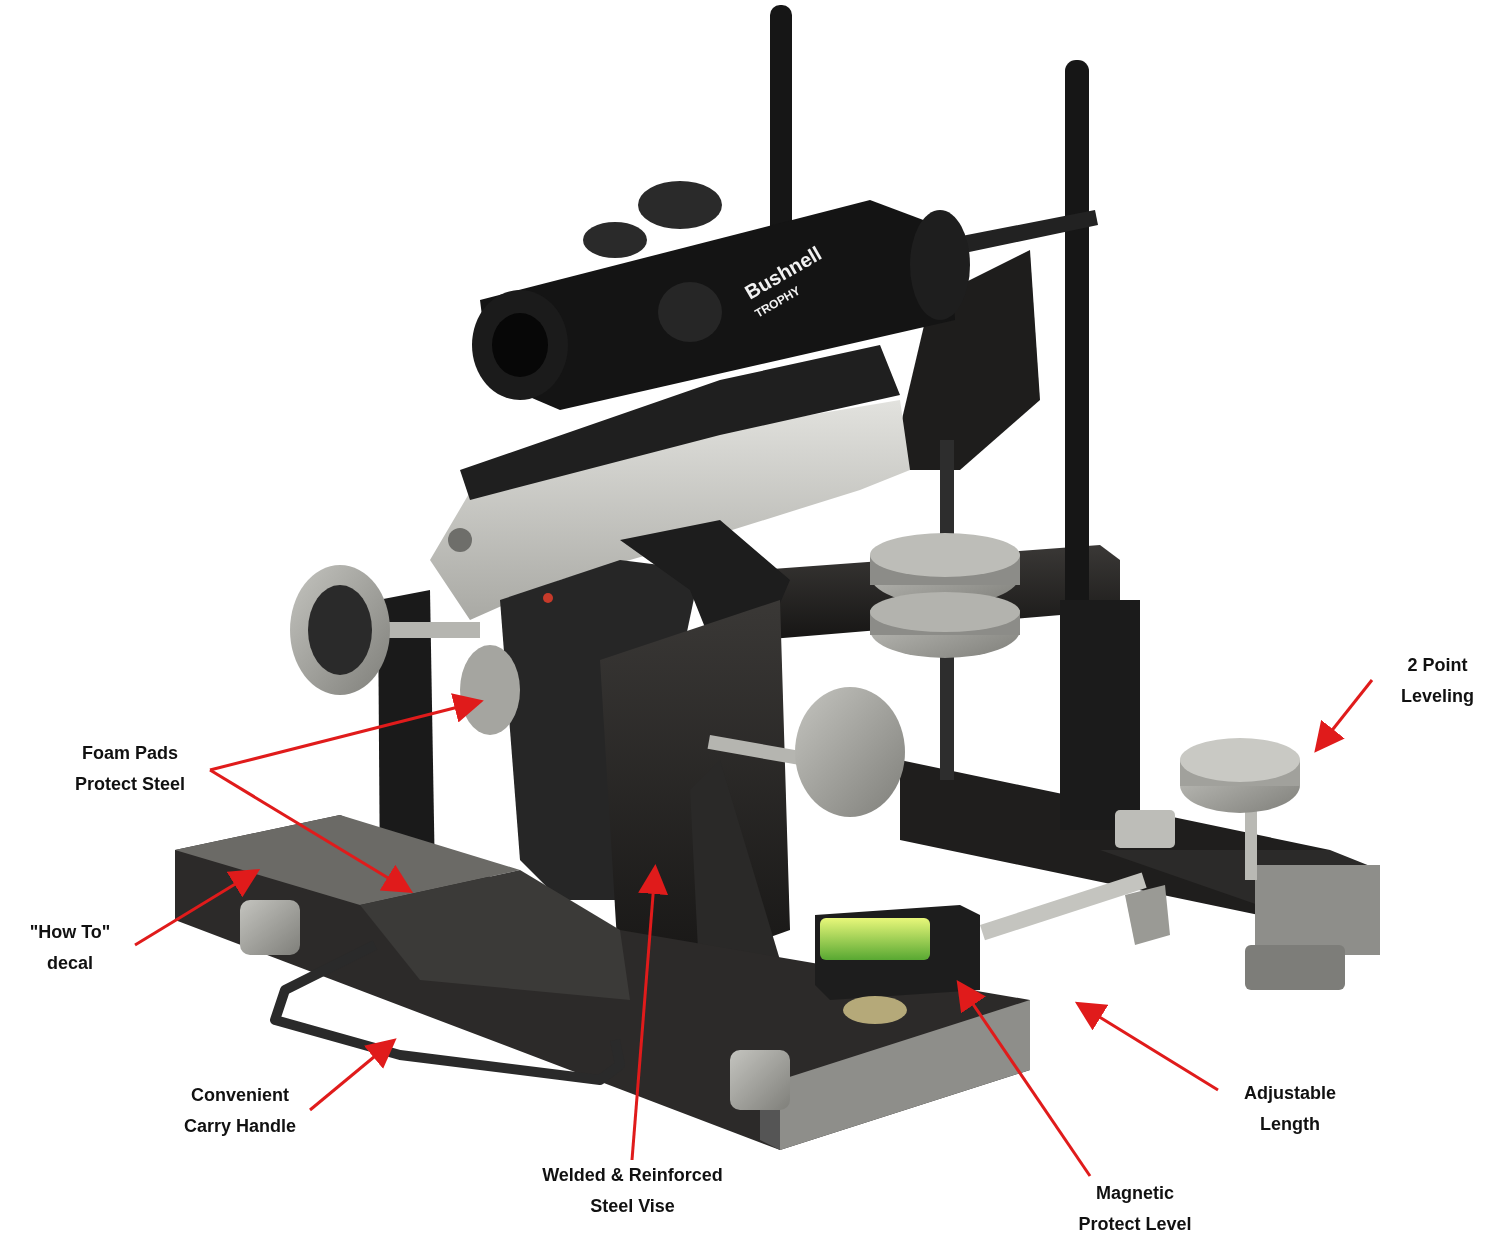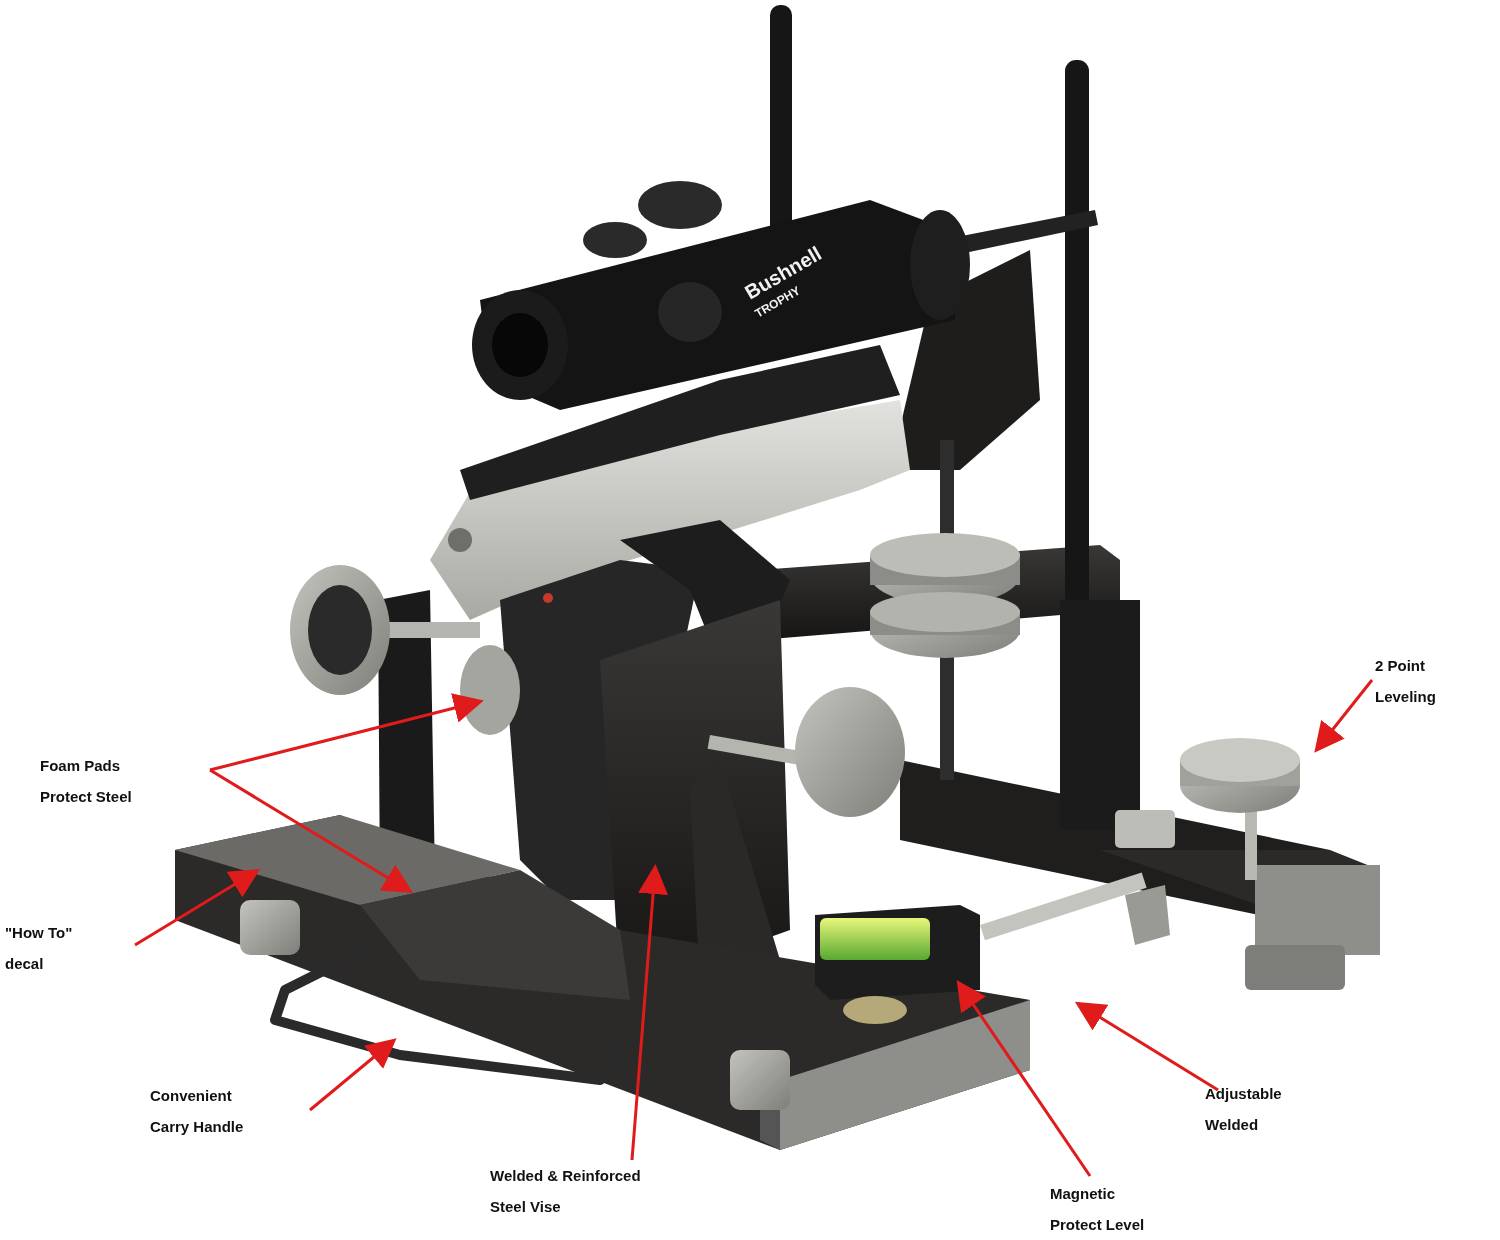--- a/index.html
+++ b/index.html
@@ -1,20 +1,20 @@
 <!DOCTYPE html>
 <html><head>
 <meta charset="utf-8">
 <style>
   html, body { margin:0; padding:0; background:#ffffff; }
   body { width:1500px; height:1240px; position:relative; overflow:hidden;
          font-family:"Liberation Sans", sans-serif; }
   #stage { position:absolute; left:0; top:0; width:1500px; height:1240px; }
   .label { position:absolute; font-family:"Liberation Sans", sans-serif; font-weight:bold;
-           font-size:15px; line-height:31px; color:#111; text-align:left; white-space:nowrap; }
+           font-size:18px; line-height:31px; color:#111; text-align:center; white-space:nowrap; }
   .label span { display:block; }
 </style>
 </head>
 <body>
 
 <div id="stage">
   <svg width="1500" height="1240" viewBox="0 0 1500 1240" xmlns="http://www.w3.org/2000/svg">
     <defs>
       <marker id="ah" markerWidth="10" markerHeight="10" refX="8" refY="5" orient="auto" markerUnits="strokeWidth">
         <path d="M0,0 L10,5 L0,10 z" fill="#e01b1b"></path>
@@ -142,21 +142,21 @@
       <line x1="1090" y1="1176" x2="960" y2="985" stroke="#e01b1b" stroke-width="3" marker-end="url(#ah)"></line>
       <line x1="1218" y1="1090" x2="1080" y2="1005" stroke="#e01b1b" stroke-width="3" marker-end="url(#ah)"></line>
     </g>
   </svg>
 
   
   <div class="label" style="left:1375px; top:650px; width:125px;">
     <span>2 Point</span>
     <span>Leveling</span>
   </div>
-  <div class="label" style="left:40px; top:738px; width:180px;margin-top:12px;">
+  <div class="label" style="left:40px; top:738px; width:180px;">
     <span>Foam Pads</span>
     <span>Protect Steel</span>
   </div>
   <div class="label" style="left:5px; top:917px; width:130px;">
     <span>"How To"</span>
     <span>decal</span>
   </div>
   <div class="label" style="left:150px; top:1080px; width:180px;">
     <span>Convenient</span>
     <span>Carry Handle</span>
@@ -164,15 +164,15 @@
   <div class="label" style="left:490px; top:1160px; width:285px;">
     <span>Welded &amp; Reinforced</span>
     <span>Steel Vise</span>
   </div>
   <div class="label" style="left:1050px; top:1178px; width:170px;">
     <span>Magnetic</span>
     <span>Protect Level</span>
   </div>
   <div class="label" style="left:1205px; top:1060px; width:170px;margin-top:18px;">
     <span>Adjustable</span>
-    <span>Welded</span>
+    <span>Length</span>
   </div>
 </div>
 
 </body></html>

